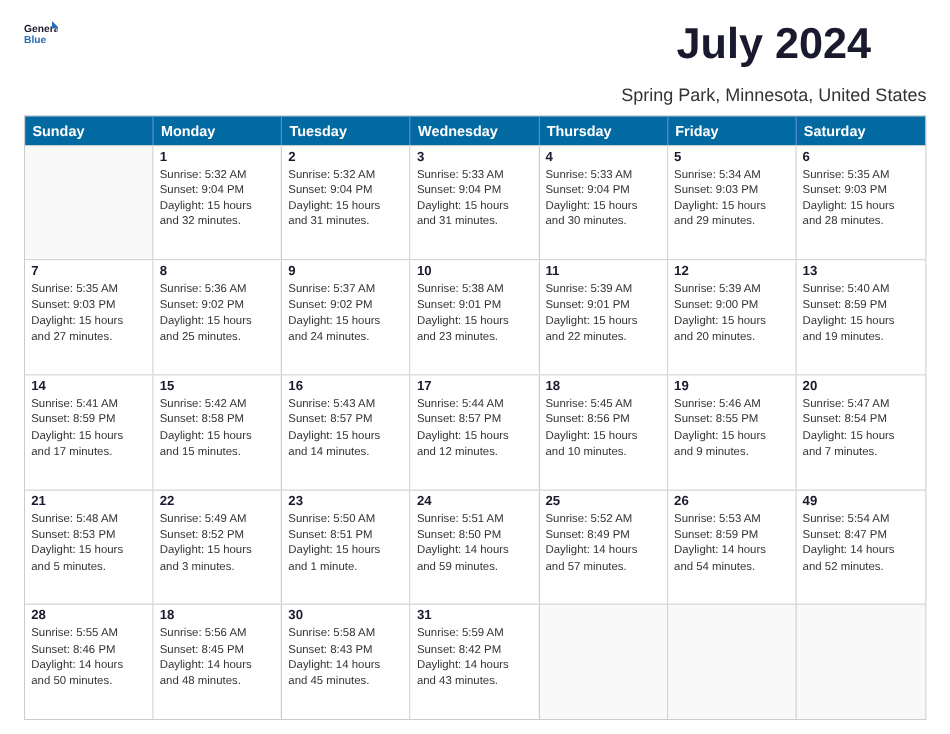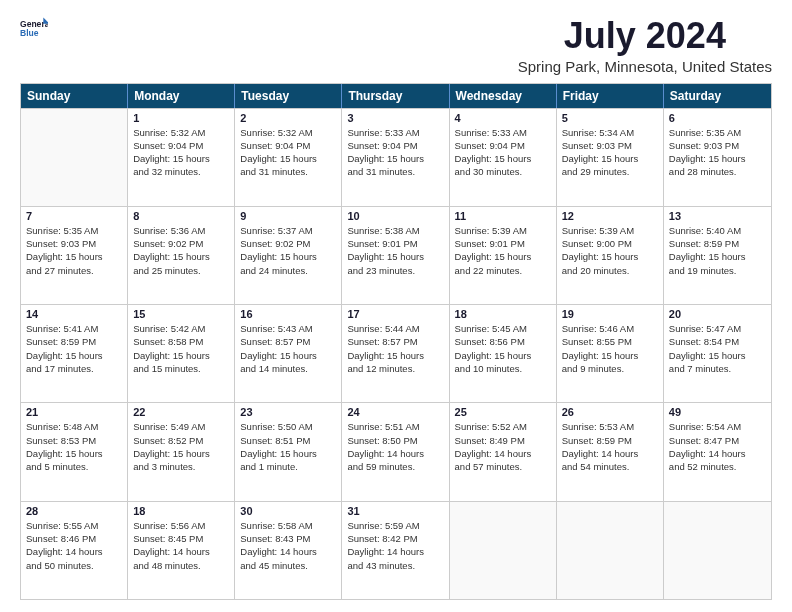--- a/index.html
+++ b/index.html
@@ -37,32 +37,32 @@
     }
     .main-title {
       font-size: 36px;
       font-weight: bold;
       color: #1a1a2e;
       line-height: 1.1;
     }
     .subtitle {
       font-size: 15px;
       color: #333;
-      margin-top: 2px;
+      margin-top: 15px;
     }
     .calendar {
       flex: 1;
       display: flex;
       flex-direction: column;
       border: 1px solid #ccc;
     }
     .cal-header {
       display: grid;
       grid-template-columns: repeat(7, 1fr);
-      background: #0c4a6e;
+      background: #0369a1;
     }
     .cal-header-cell {
       color: white;
       font-size: 12px;
       font-weight: bold;
       padding: 5px 6px;
       text-align: left;
       border-right: 1px solid #5a8ecf;
     }
     .cal-header-cell:last-child {
@@ -121,22 +121,22 @@
       <div class="main-title">July 2024</div>
       <div class="subtitle">Spring Park, Minnesota, United States</div>
     </div>
   </div>
 
   <div class="calendar">
     <div class="cal-header">
       <div class="cal-header-cell">Sunday</div>
       <div class="cal-header-cell">Monday</div>
       <div class="cal-header-cell">Tuesday</div>
+      <div class="cal-header-cell">Wednesday</div>
       <div class="cal-header-cell">Thursday</div>
-      <div class="cal-header-cell">Wednesday</div>
       <div class="cal-header-cell">Friday</div>
       <div class="cal-header-cell">Saturday</div>
     </div>
     <div class="cal-body" id="cal-body">
     <div class="cal-row">
           <div class="cal-cell empty"></div>
           <div class="cal-cell">
             <div class="day-num">1</div>
             <div class="cell-line">Sunrise: 5:32 AM</div>
             <div class="cell-line">Sunset: 9:04 PM</div>

